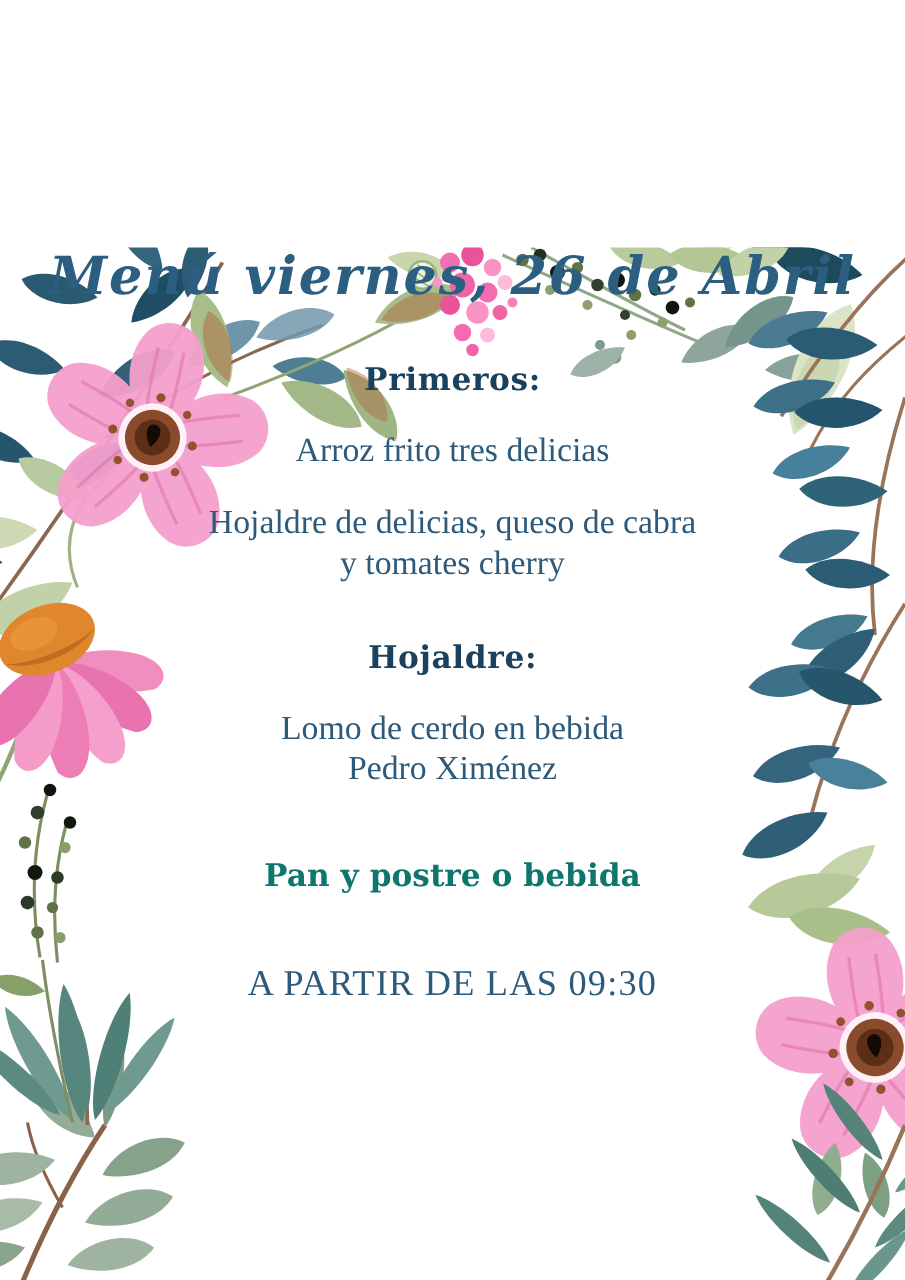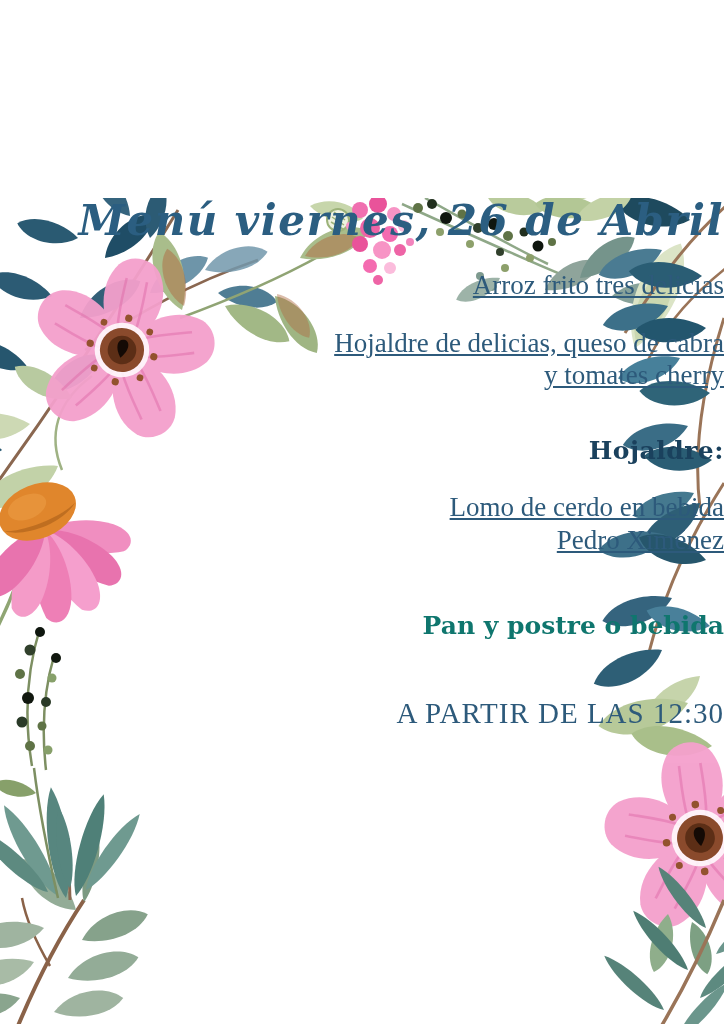--- a/index.html
+++ b/index.html
@@ -1,23 +1,23 @@
 <!DOCTYPE html>
 <html><head>
 <meta charset="utf-8">
 <style>
   html,body{margin:0;padding:0;width:724px;height:1024px;background:#ffffff;overflow:hidden;}
   .poster{position:relative;width:724px;height:1024px;background:#ffffff;}
   .florals{position:absolute;left:0;top:0;width:724px;height:1024px;z-index:0;}
-  .content{position:relative;z-index:1;text-align:right;font-family:"Liberation Serif",serif;}
+  .content{position:relative;z-index:1;text-align:center;font-family:"Liberation Serif",serif;}
   .title{font-family:"DejaVu Serif",serif;font-style:italic;font-weight:600;font-size:42px;
          color:#2b5e81;letter-spacing:1.5px;margin:198px 0 0;line-height:1.1;}
   .heading{font-family:"DejaVu Serif",serif;font-weight:bold;font-size:25px;color:#1a415d;
            letter-spacing:.5px;margin:46px 0 0;line-height:1.15;}
-  .item{font-size:27px;color:#2d5a7b;margin:25px 0 0;line-height:1.2;white-space:pre-line;text-decoration:underline;}
+  .item{font-size:27px;color:#2d5a7b;margin:25px 0 0;line-height:1.2;white-space:pre-line;}
   .includes{font-family:"DejaVu Serif",serif;font-weight:bold;font-size:25px;color:#0f766e;
             margin:56px 0 0;line-height:1.15;}
   .price{font-size:30px;color:#2d5a7b;margin:27px 0 0;}
   .availability{font-size:29px;color:#2d5a7b;letter-spacing:1px;margin:56px 0 0;}
 </style>
 </head>
 <body>
 
 <div class="poster">
 
@@ -344,24 +344,25 @@
       <path d="M28 352 C18 385 8 408 -2 428" stroke="#8fa573" stroke-width="3.5" fill="none"></path>
       <g transform="translate(45,332) rotate(-22)">
           <use href="#cone"></use>
         </g>
     </g>
   </svg>
 
   <div class="content">
     <h1 class="title">Menú viernes, 26 de Abril</h1>
 
+    <h2 class="heading">Primeros:</h2>
     <p class="item">Arroz frito tres delicias</p>
     <p class="item">Hojaldre de delicias, queso de cabra
 y tomates cherry</p>
 
     <h2 class="heading">Hojaldre:</h2>
     <p class="item">Lomo de cerdo en bebida
 Pedro Ximénez</p>
 
     <p class="includes">Pan y postre o bebida</p>
-    <p class="availability">A PARTIR DE LAS 12:30</p>
+    <p class="availability">A PARTIR DE LAS 09:30</p>
   </div>
 </div>
 
 </body></html>

